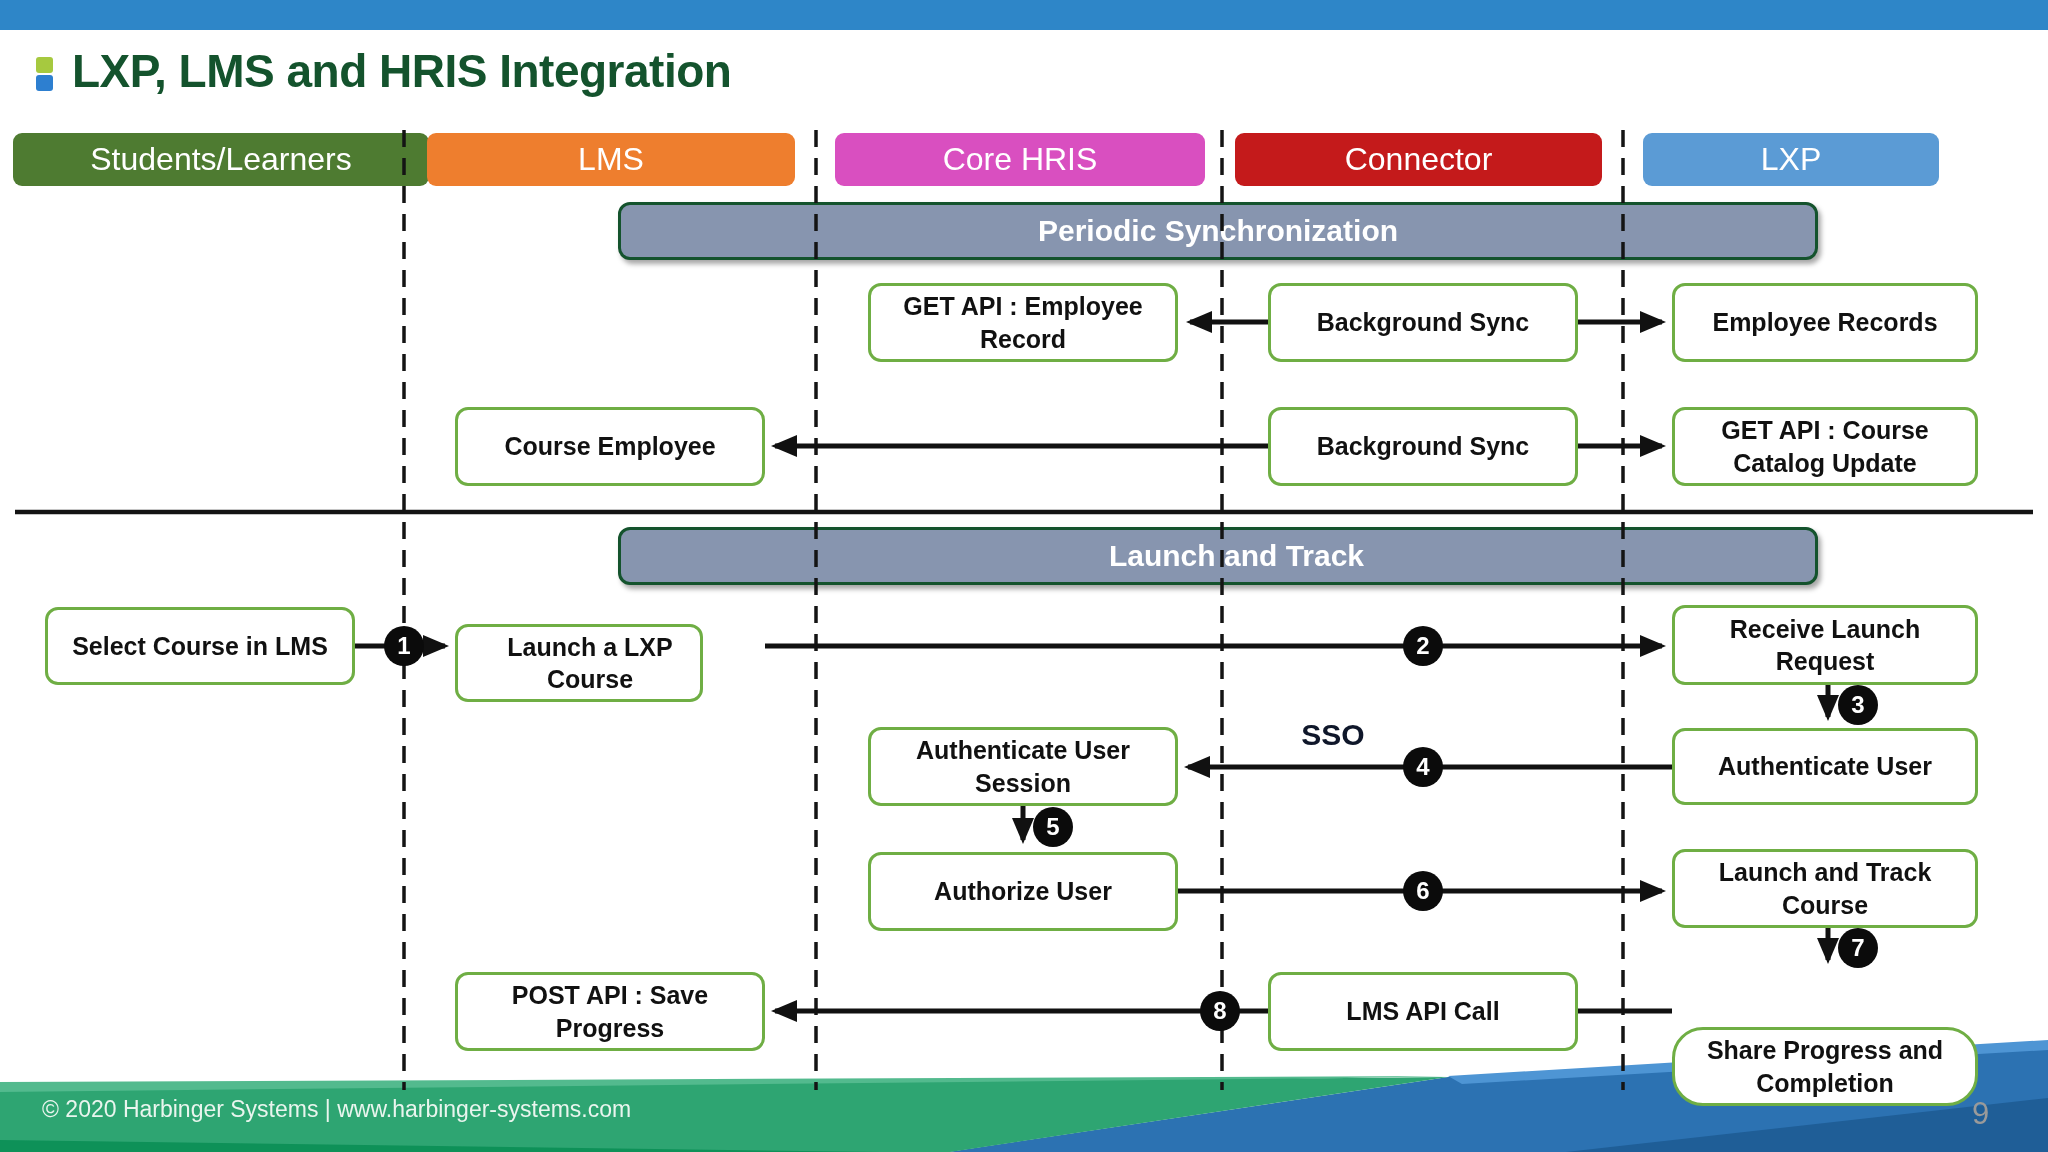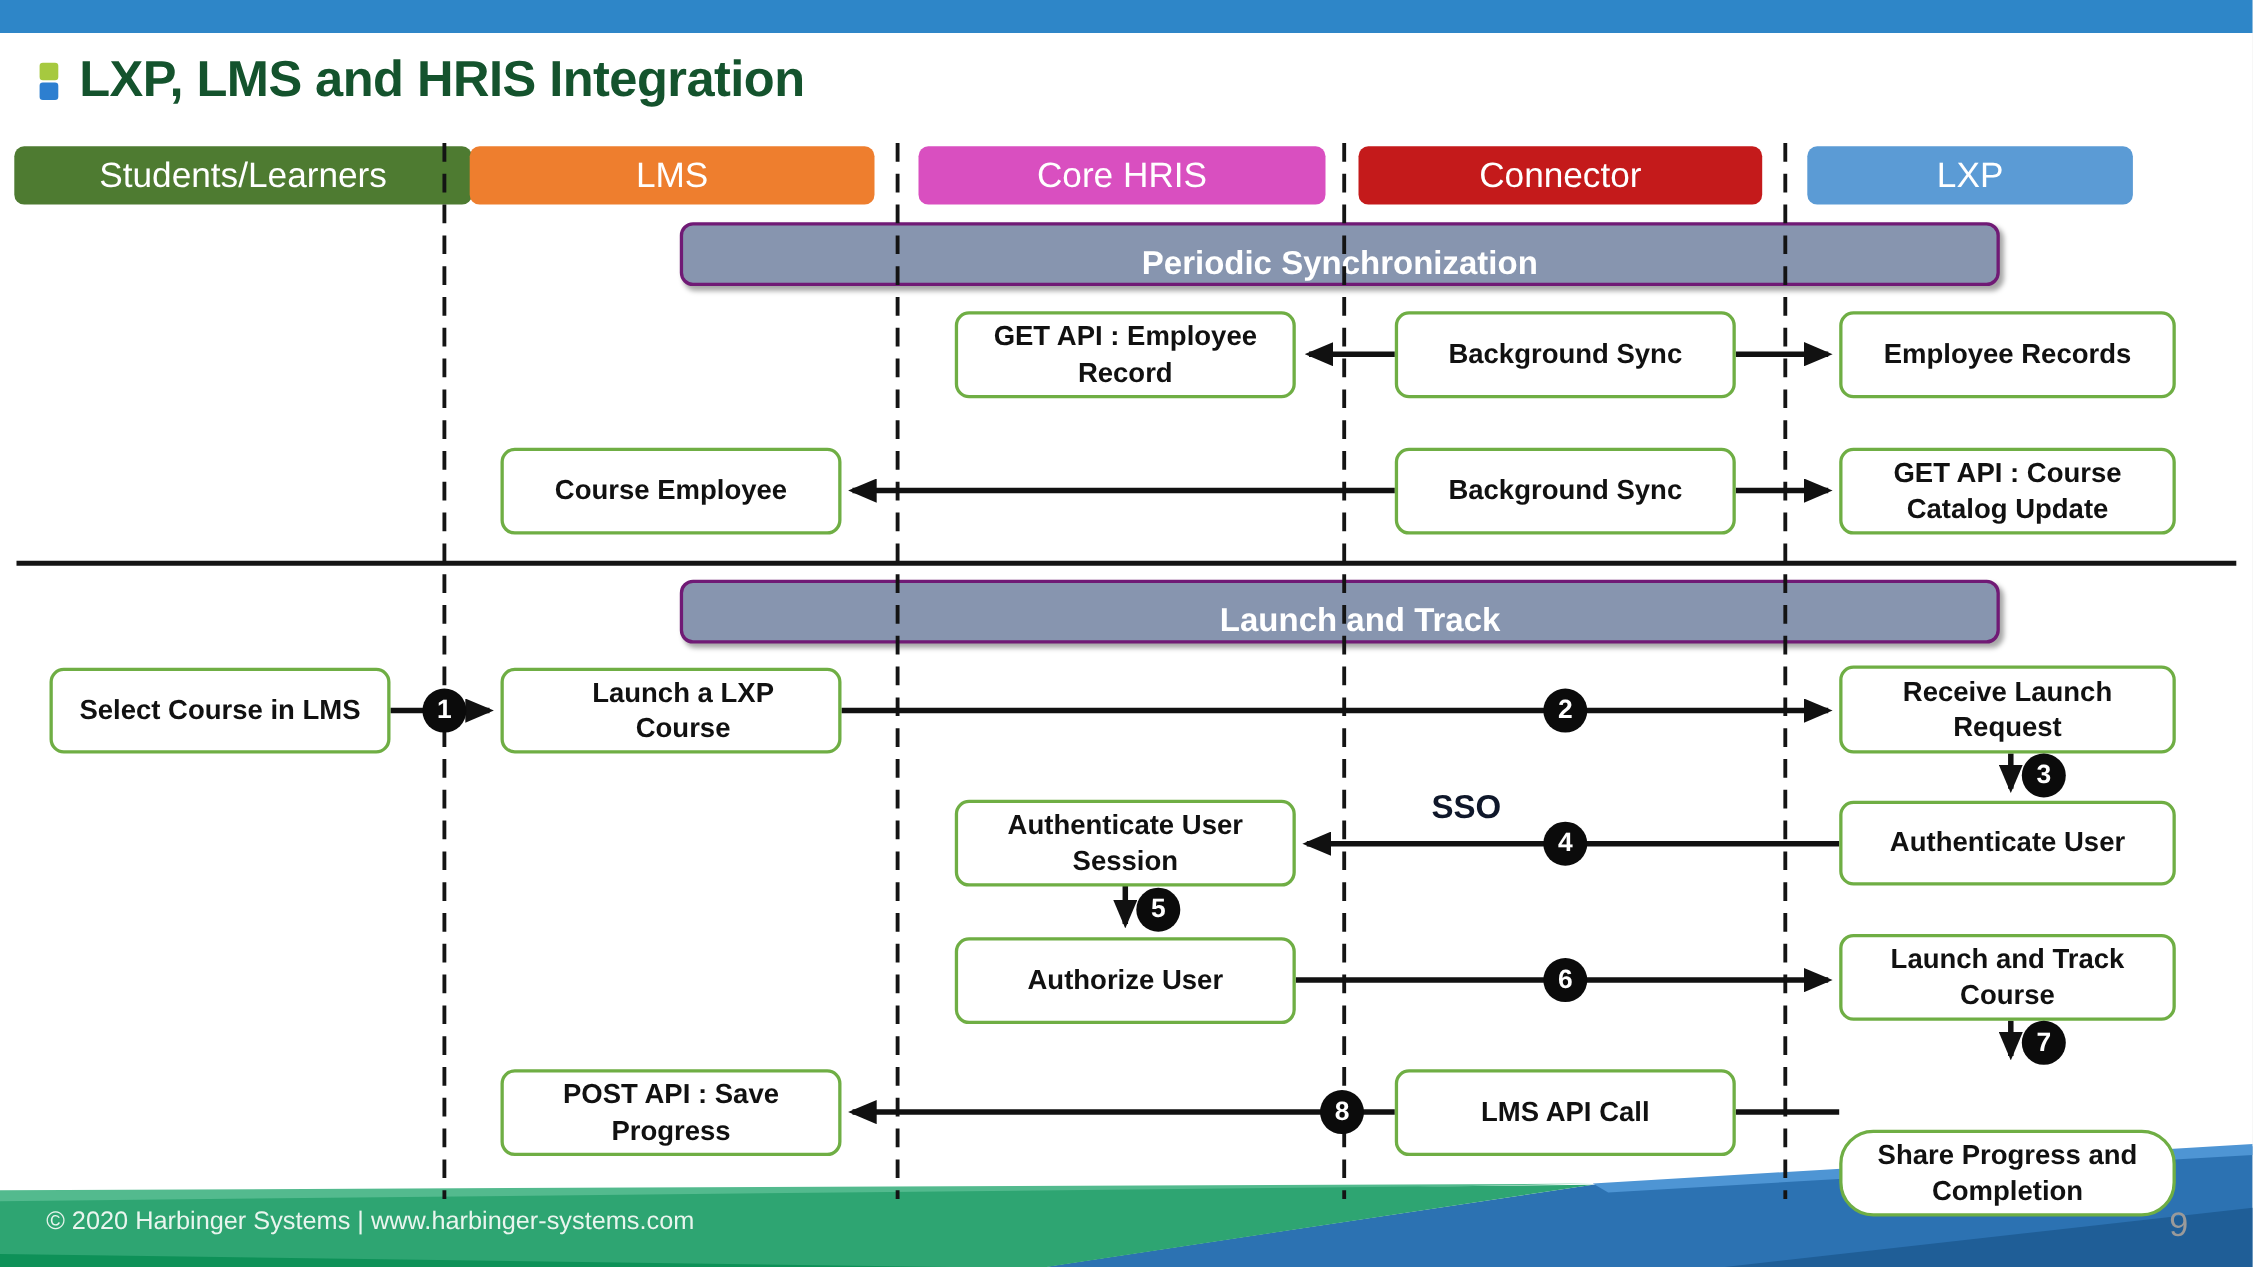--- a/index.html
+++ b/index.html
@@ -12,22 +12,22 @@
   .title{position:absolute;left:72px;top:44px;font-size:46px;font-weight:bold;color:#14532d;
          letter-spacing:-0.5px;}
   .lane-header{position:absolute;top:133px;height:53px;border-radius:9px;color:#ffffff;
          font-size:32px;display:flex;align-items:center;justify-content:center;}
   .lane-students{left:13px;width:416px;background:#4E7B31;}
   .lane-lms{left:427px;width:368px;background:#EE7E2E;}
   .lane-hris{left:835px;width:370px;background:#D94FC0;}
   .lane-connector{left:1235px;width:367px;background:#C41A1B;}
   .lane-lxp{left:1643px;width:296px;background:#5B9BD5;}
   .band{position:absolute;left:618px;width:1200px;height:58px;background:#8795AF;
-        border:3px solid #701a75;border-radius:12px;color:#ffffff;font-weight:bold;font-size:30px;
-        display:flex;align-items:flex-end;justify-content:center;
+        border:3px solid #14532d;border-radius:12px;color:#ffffff;font-weight:bold;font-size:30px;
+        display:flex;align-items:center;justify-content:center;
         box-shadow:3px 4px 5px rgba(0,0,0,0.35);box-sizing:border-box;}
   .band-periodic{top:202px;}
   .band-launch{top:527px;padding-left:37px;}
   .node{position:absolute;background:#ffffff;border:3px solid #6FAE44;border-radius:13px;
         display:flex;align-items:center;justify-content:center;text-align:center;
         font-weight:bold;font-size:25px;color:#111111;line-height:1.3;
         padding:4px 14px;box-sizing:border-box;z-index:3;}
   .step{position:absolute;width:40px;height:40px;background:#0b0b0b;border-radius:50%;
         color:#ffffff;font-weight:bold;font-size:24px;display:flex;align-items:center;
         justify-content:center;z-index:5;}
@@ -118,21 +118,21 @@
   <div class="node" style="left:1268px;top:407px;width:310px;height:79px;">
       <span>Background Sync</span>
     </div>
   <div class="node" style="left:1672px;top:407px;width:306px;height:79px;">
       <span>GET API : Course Catalog Update</span>
     </div>
 
   <div class="node" style="left:45px;top:607px;width:310px;height:78px;">
       <span>Select Course in LMS</span>
     </div>
-  <div class="node" style="left:455px;top:607px;width:310px;height:78px;padding-left:36px;">
+  <div class="node" style="left:455px;top:624px;width:248px;height:78px;padding-left:36px;">
       <span>Launch a LXP Course</span>
     </div>
   <div class="node" style="left:1672px;top:605px;width:306px;height:80px;">
       <span>Receive Launch Request</span>
     </div>
 
   <div class="node" style="left:868px;top:727px;width:310px;height:79px;">
       <span>Authenticate User Session</span>
     </div>
   <div class="node" style="left:1672px;top:728px;width:306px;height:77px;">

